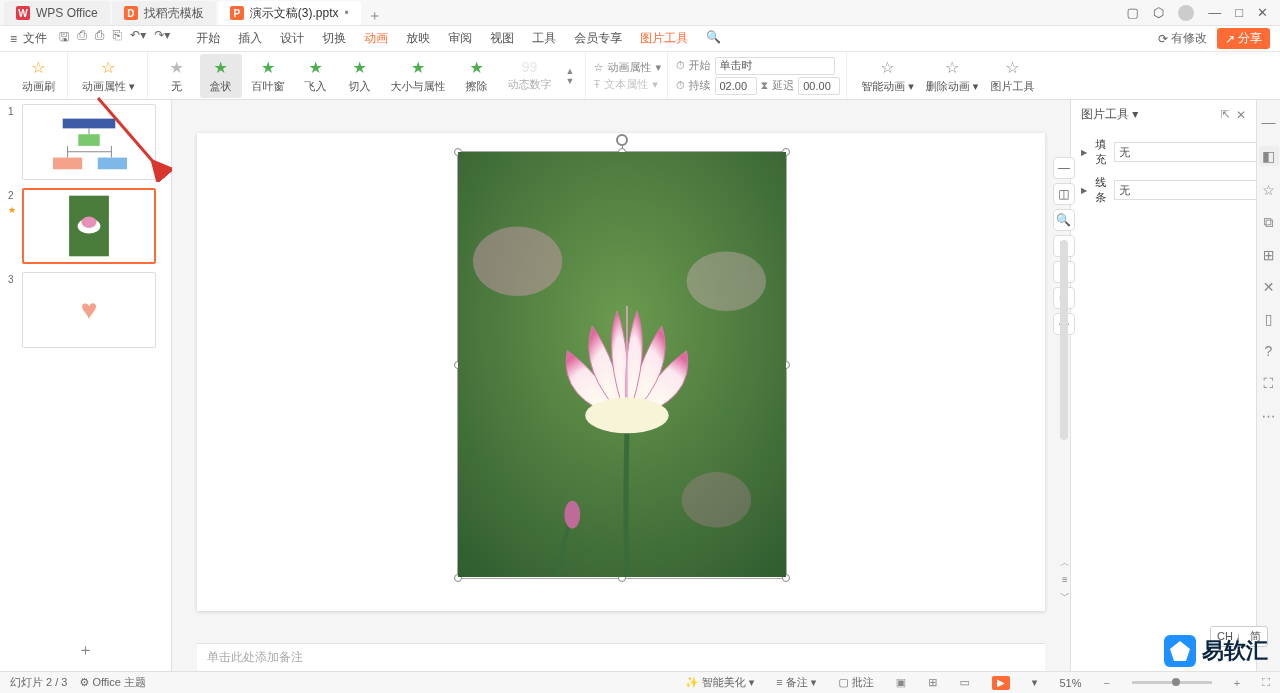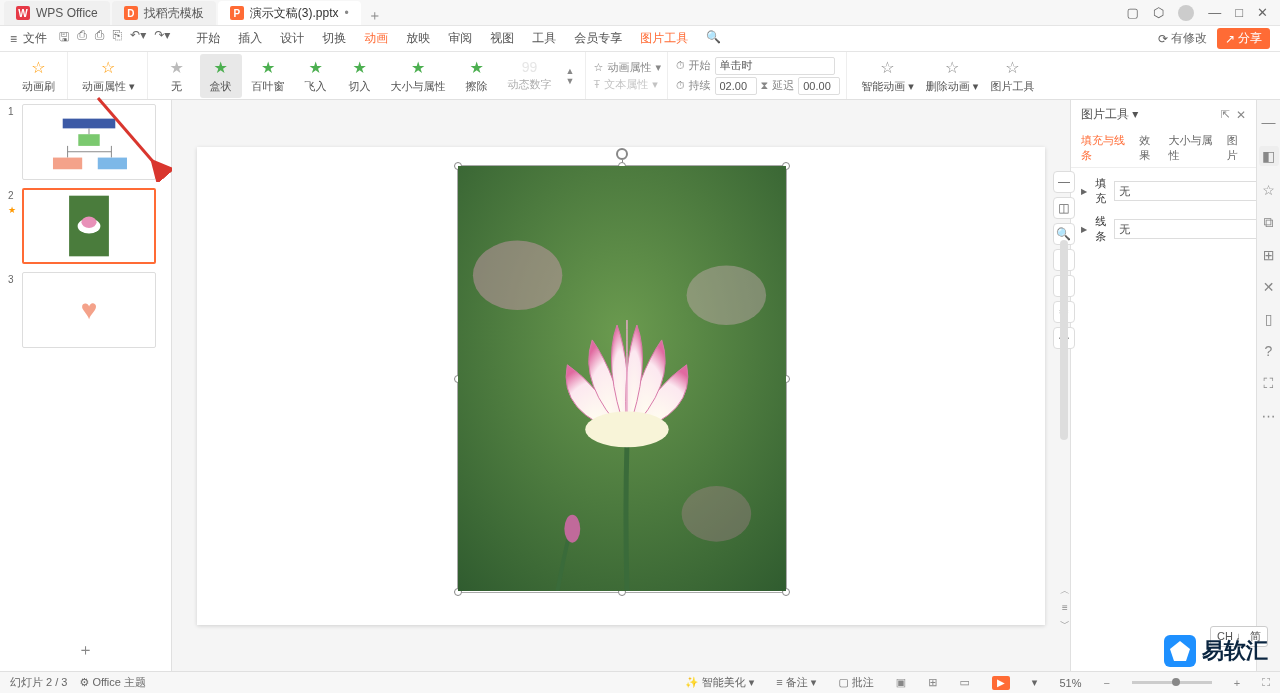--- a/index.html
+++ b/index.html
@@ -385,33 +385,30 @@
             <span>⋯</span>
           </div>
         </div>
         <div class="vscroll"></div>
         <div class="vctrl">
           <span>︿</span>
           <span>≡</span>
           <span>﹀</span>
         </div>
       </div>
+      <div class="notes-bar">
+        <span>单击此处添加备注</span>
+      </div>
     </div>
 
     <div class="prop-panel">
       <div class="prop-head">
         <span><span>图片工具</span> ▾</span>
         <span class="pin">⇱</span>
         <span class="close">✕</span>
-      </div>
-      <div class="prop-tabs-row">
-        <span class="active">填充与线条</span>
-        <span>效果</span>
-        <span>大小与属性</span>
-        <span>图片</span>
       </div>
       <div class="prop-body">
         <div class="prop-item">
           <span class="tri">▶</span>
           <span>填充</span>
           <input class="sel" value="无" style="">
         </div>
         <div class="prop-item">
           <span class="tri">▶</span>
           <span>线条</span>

